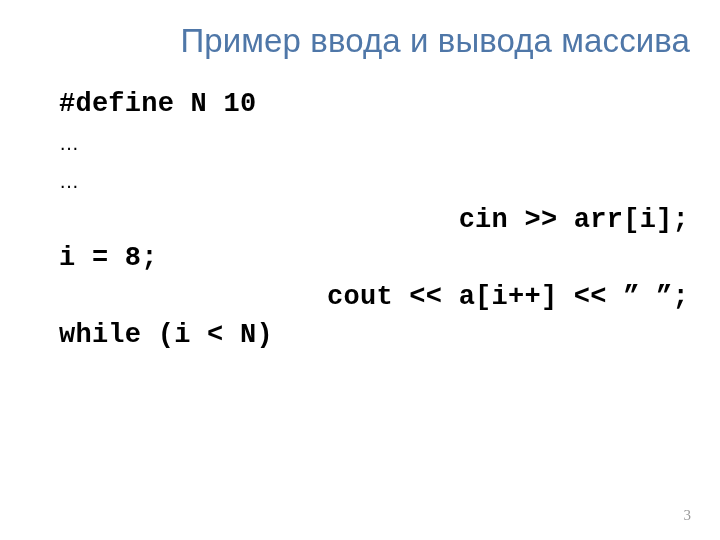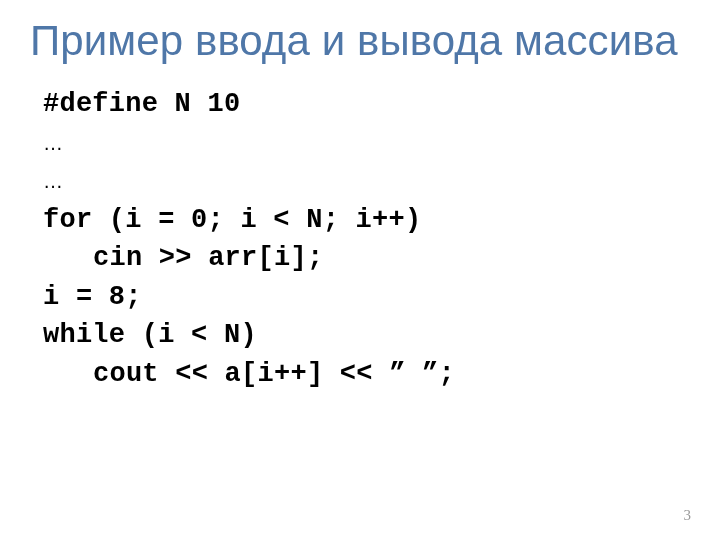--- a/index.html
+++ b/index.html
@@ -21,54 +21,55 @@
     background: #ffffff;
     box-sizing: border-box;
   }
 
   
   .slide-title {
     position: absolute;
     left: 30px;
     top: 21px;
     width: 660px;
-    text-align: left;
+    text-align: right;
     font-family: "Liberation Sans", sans-serif;
-    font-size: 42px;
+    font-size: 33px;
     font-weight: 400;
     line-height: 40px;
     color: #4f77a8;
     letter-spacing: 0.1px;
     white-space: nowrap;
   }
 
   
   .code-body {
     position: absolute;
-    left: 43px;
+    left: 59px;
     top: 85px;
     width: 630px;
   }
   .code-line {
     font-family: "Liberation Mono", "DejaVu Sans Mono", monospace;
     font-size: 27px;
     font-weight: 700;
     line-height: 38.5px;
     color: #000000;
     white-space: pre;
     letter-spacing: 0.25px;
   }
   .code-line.ellipsis {
     font-family: "Liberation Sans", sans-serif;
     font-size: 20px;
     font-weight: 400;
     letter-spacing: 0;
   }
   .code-line.indent {
     padding-left: 50px;
+    text-align: right;
   }
 
   
   .slide-number {
     position: absolute;
     right: 29px;
     bottom: 16px;
     font-family: "Liberation Serif", serif;
     font-size: 15px;
     font-weight: 400;
@@ -80,22 +81,21 @@
 <body>
 
 <div class="slide">
 
   <div class="slide-title">Пример ввода и вывода массива</div>
 
   <div class="code-body">
     <div class="code-line">#define N 10</div>
     <div class="code-line ellipsis">…</div>
     <div class="code-line ellipsis">…</div>
-    <div class="code-line">for (i = 0; i &lt; N; i++)</div>
     <div class="code-line indent">cin &gt;&gt; arr[i];</div>
     <div class="code-line">i = 8;</div>
+    <div class="code-line indent">cout &lt;&lt; a[i++] &lt;&lt; ” ”;</div>
     <div class="code-line">while (i &lt; N)</div>
-    <div class="code-line indent">cout &lt;&lt; a[i++] &lt;&lt; ” ”;</div>
   </div>
 
   <div class="slide-number">3</div>
 
 </div>
 
 </body></html>

